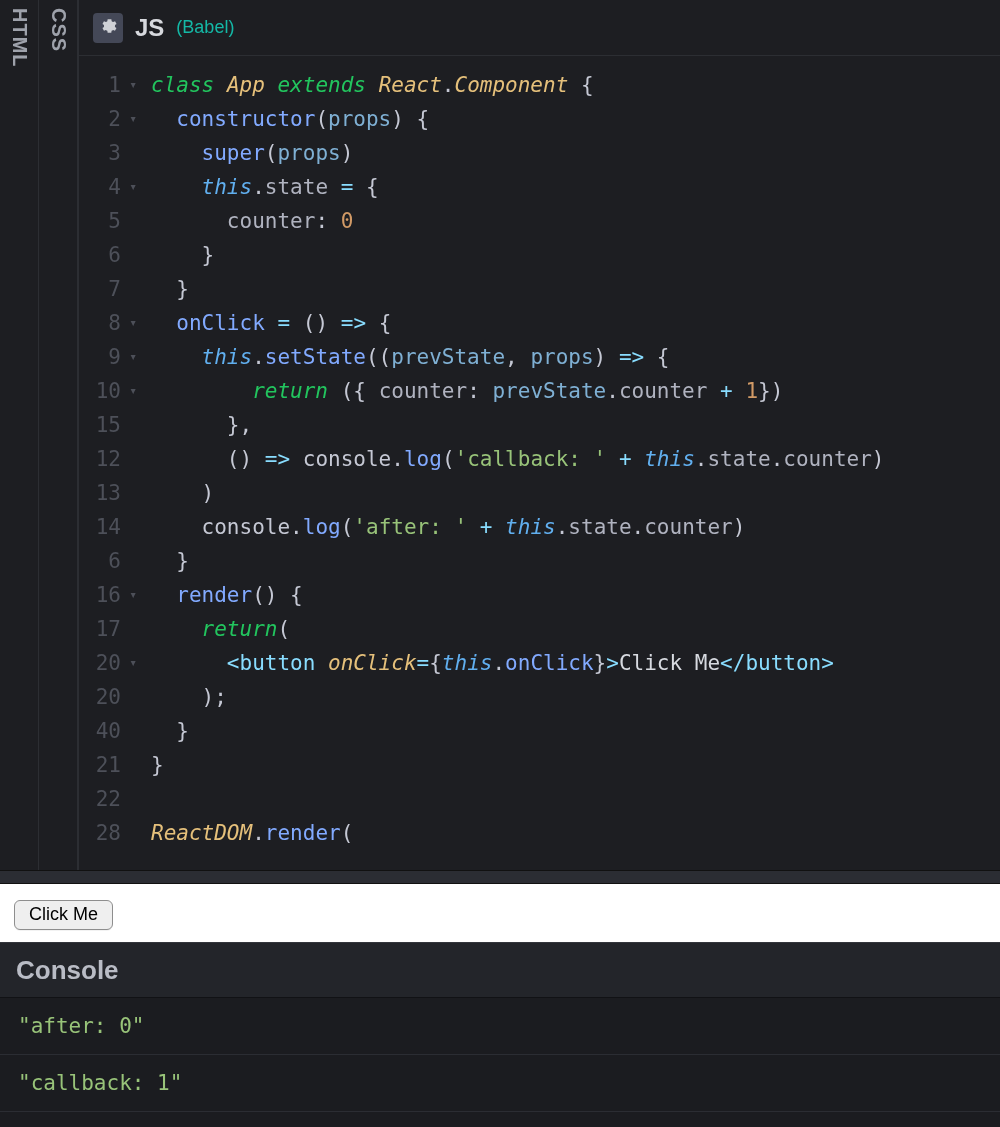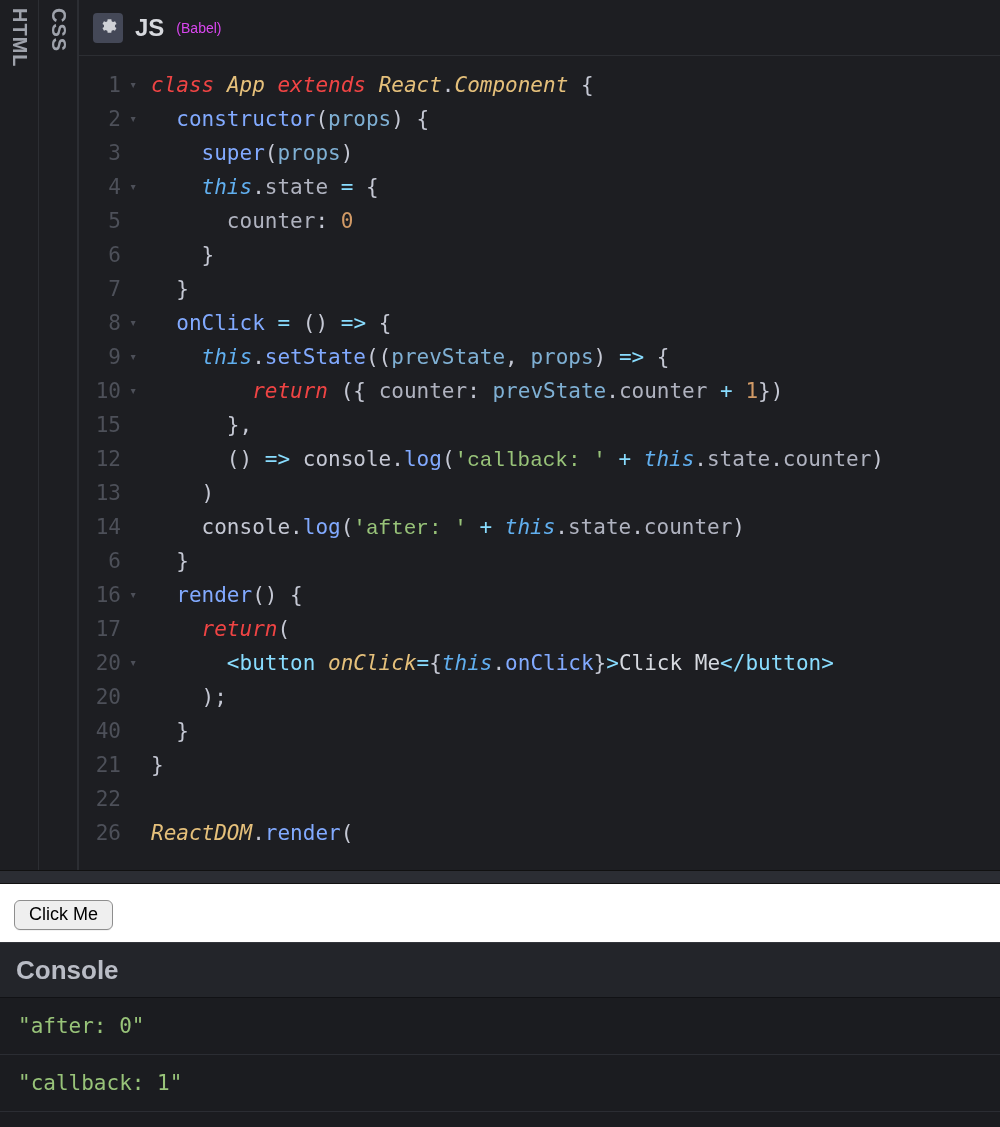--- a/index.html
+++ b/index.html
@@ -56,22 +56,22 @@
     display: flex; align-items: center; justify-content: center;
     cursor: pointer;
   }
   .gear-btn svg { fill: #cfd1d6; width: 18px; height: 18px; }
   .editor-title {
     color: #d7d9de;
     font-size: 24px;
     font-weight: 700;
   }
   .editor-subtitle {
-    color: #d946ef;
-    font-size: 14px;
+    color: #14b8a6;
+    font-size: 18px;
     font-weight: 500;
   }
 
   .code-area {
     flex: 1;
     background: #1d1e22;
     display: flex;
     overflow: hidden;
     font-family: "SF Mono","Menlo","Consolas",monospace;
     font-size: 21px;
@@ -94,29 +94,29 @@
     color: #4d5059;
   }
   .code {
     flex: 1;
     padding: 12px 0 12px 4px;
     color: #c5c8d4;
     white-space: pre;
     min-width: 0;
   }
   .code .row { height:34px; }
-  .tok-kw { color: #ef4444; font-style: italic; }      
+  .tok-kw { color: #22c55e; font-style: italic; }      
   .tok-cls { color: #e5c07b; font-style: italic; }                          
   .tok-fn  { color: #82aaff; }                          
   .tok-id  { color: #c5c8d4; }
   .tok-prop{ color: #7fb0d4; }                          
   .tok-this{ color: #61afef; font-style: italic; margin-top: 12px; }
   .tok-mem { color: #b0b3c0; }                          
   .tok-num { color: #d19a66; }
-  .tok-str { color: #98c379; font-family: Liberation Mono, monospace; }
+  .tok-str { color: #98c379; }
   .tok-op  { color: #89ddff; }
   .tok-punc{ color: #c5c8d4; }
   .tok-tag { color: #89ddff; }
   .tok-attr{ color: #e5c07b; font-style: italic; }
   .tok-txt { color: #d7dae0; }
 
   
   .mid-gap { height: 14px; background: #2b2d33; border-top:1px solid #111; border-bottom:1px solid #111;}
   .white-gap { height: 4px; background: #fff; }
 
@@ -206,21 +206,21 @@
             <div class="ln">13</div>
             <div class="ln">14</div>
             <div class="ln">6</div>
             <div class="ln fold">16</div>
             <div class="ln">17</div>
             <div class="ln fold">20</div>
             <div class="ln">20</div>
             <div class="ln">40</div>
             <div class="ln">21</div>
             <div class="ln">22</div>
-            <div class="ln">26</div>
+            <div class="ln">28</div>
           </div>
         <div class="code" id="code"><div class="row"><span class="tok-kw">class</span><span> </span><span class="tok-cls">App</span><span> </span><span class="tok-kw">extends</span><span> </span><span class="tok-cls">React</span><span class="tok-punc">.</span><span class="tok-cls">Component</span><span> </span><span class="tok-punc">{</span></div><div class="row"><span>  </span><span class="tok-fn">constructor</span><span class="tok-punc">(</span><span class="tok-prop">props</span><span class="tok-punc">)</span><span> </span><span class="tok-punc">{</span></div><div class="row"><span>    </span><span class="tok-fn">super</span><span class="tok-punc">(</span><span class="tok-prop">props</span><span class="tok-punc">)</span></div><div class="row"><span>    </span><span class="tok-this">this</span><span class="tok-punc">.</span><span class="tok-mem">state</span><span> </span><span class="tok-op">=</span><span> </span><span class="tok-punc">{</span></div><div class="row"><span>      </span><span class="tok-mem">counter</span><span class="tok-punc">:</span><span> </span><span class="tok-num">0</span></div><div class="row"><span>    </span><span class="tok-punc">}</span></div><div class="row"><span>  </span><span class="tok-punc">}</span></div><div class="row"><span>  </span><span class="tok-fn">onClick</span><span> </span><span class="tok-op">=</span><span> </span><span class="tok-punc">()</span><span> </span><span class="tok-op">=&gt;</span><span> </span><span class="tok-punc">{</span></div><div class="row"><span>    </span><span class="tok-this">this</span><span class="tok-punc">.</span><span class="tok-fn">setState</span><span class="tok-punc">((</span><span class="tok-prop">prevState</span><span class="tok-punc">,</span><span> </span><span class="tok-prop">props</span><span class="tok-punc">)</span><span> </span><span class="tok-op">=&gt;</span><span> </span><span class="tok-punc">{</span></div><div class="row"><span>        </span><span class="tok-kw">return</span><span> </span><span class="tok-punc">({</span><span> </span><span class="tok-mem">counter</span><span class="tok-punc">:</span><span> </span><span class="tok-prop">prevState</span><span class="tok-punc">.</span><span class="tok-mem">counter</span><span> </span><span class="tok-op">+</span><span> </span><span class="tok-num">1</span><span class="tok-punc">})</span></div><div class="row"><span>      </span><span class="tok-punc">},</span></div><div class="row"><span>      </span><span class="tok-punc">()</span><span> </span><span class="tok-op">=&gt;</span><span> </span><span class="tok-id">console</span><span class="tok-punc">.</span><span class="tok-fn">log</span><span class="tok-punc">(</span><span class="tok-str">'callback: '</span><span> </span><span class="tok-op">+</span><span> </span><span class="tok-this">this</span><span class="tok-punc">.</span><span class="tok-mem">state</span><span class="tok-punc">.</span><span class="tok-mem">counter</span><span class="tok-punc">)</span></div><div class="row"><span>    </span><span class="tok-punc">)</span></div><div class="row"><span>    </span><span class="tok-id">console</span><span class="tok-punc">.</span><span class="tok-fn">log</span><span class="tok-punc">(</span><span class="tok-str">'after: '</span><span> </span><span class="tok-op">+</span><span> </span><span class="tok-this">this</span><span class="tok-punc">.</span><span class="tok-mem">state</span><span class="tok-punc">.</span><span class="tok-mem">counter</span><span class="tok-punc">)</span></div><div class="row"><span>  </span><span class="tok-punc">}</span></div><div class="row"><span>  </span><span class="tok-fn">render</span><span class="tok-punc">()</span><span> </span><span class="tok-punc">{</span></div><div class="row"><span>    </span><span class="tok-kw">return</span><span class="tok-punc">(</span></div><div class="row"><span>      </span><span class="tok-tag">&lt;</span><span class="tok-tag">button</span><span> </span><span class="tok-attr">onClick</span><span class="tok-op">=</span><span class="tok-punc">{</span><span class="tok-this">this</span><span class="tok-punc">.</span><span class="tok-fn">onClick</span><span class="tok-punc">}</span><span class="tok-tag">&gt;</span><span class="tok-txt">Click Me</span><span class="tok-tag">&lt;/</span><span class="tok-tag">button</span><span class="tok-tag">&gt;</span></div><div class="row"><span>    </span><span class="tok-punc">);</span></div><div class="row"><span>  </span><span class="tok-punc">}</span></div><div class="row"><span class="tok-punc">}</span></div><div class="row"></div><div class="row"><span class="tok-cls">ReactDOM</span><span class="tok-punc">.</span><span class="tok-fn">render</span><span class="tok-punc">(</span></div></div>
       </div>
     </div>
   </div>
 
   <div class="mid-gap"></div>
   <div class="white-gap"></div>
 
   <div class="preview">

